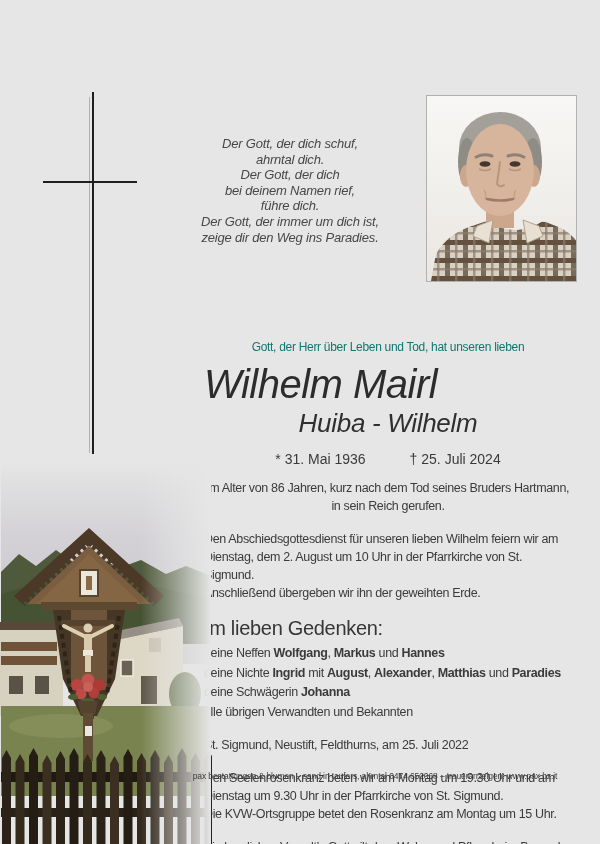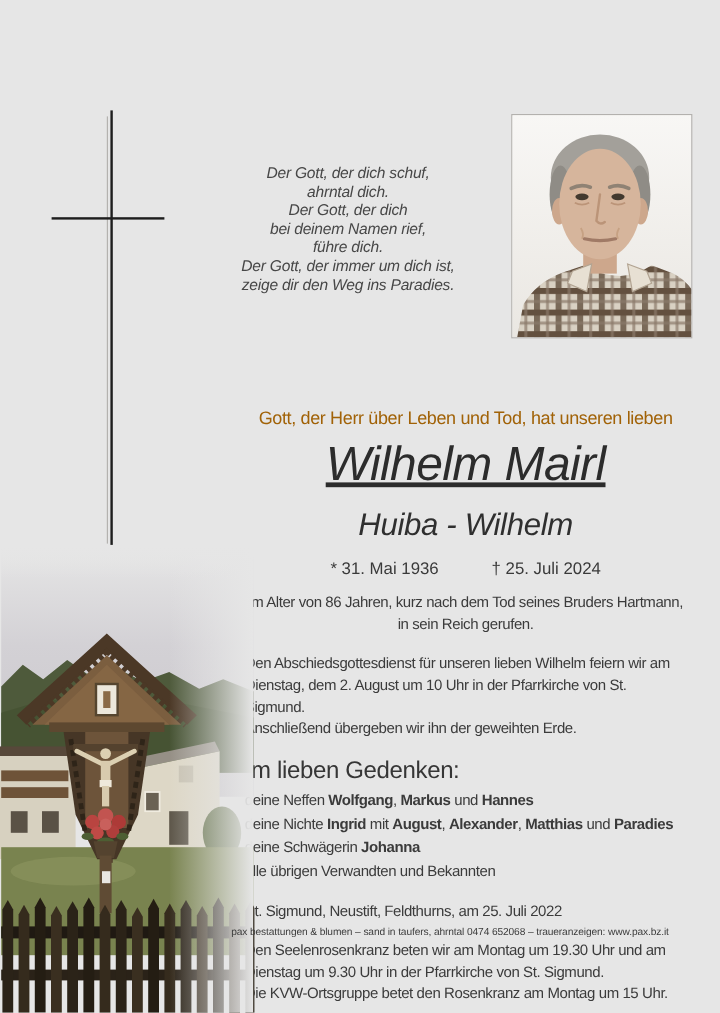--- a/index.html
+++ b/index.html
@@ -28,23 +28,23 @@
 
   
   .portrait{
     position:absolute;left:426px;top:95px;width:151px;height:187px;
     border:1px solid #b3b1ae;box-sizing:border-box;background:#f6f5f2;
   }
   .portrait svg{display:block;width:100%;height:100%;}
 
   
   .column{position:absolute;left:204px;top:340px;width:368px;}
-  .intro{font-size:15px;letter-spacing:-0.3px;text-align:center;color:#a16207;}
-  .name{margin-top:8px;font-size:40px;line-height:1.1;font-style:italic;text-align:center;color:#2c2c2c;letter-spacing:-0.5px;text-decoration:underline;}
-  .nickname{margin-top:13px;font-size:26px;font-style:italic;text-align:center;color:#2f2f2f;letter-spacing:-0.3px;}
+  .intro{font-size:12px;letter-spacing:-0.3px;text-align:center;color:#0f766e;}
+  .name{margin-top:8px;font-size:40px;line-height:1.1;font-style:italic;text-align:left;color:#2c2c2c;letter-spacing:-0.5px;}
+  .nickname{margin-top:2px;font-size:26px;font-style:italic;text-align:center;color:#2f2f2f;letter-spacing:-0.3px;}
   .dates{margin-top:12px;display:flex;justify-content:center;gap:44px;font-size:14px;color:#3a3a3a;text-align:center;}
   .body-txt{font-size:12.5px;line-height:18px;letter-spacing:-0.35px;white-space:pre-line;color:#3b3b3b;}
   .center{text-align:center;}
   .mt12{margin-top:12px;}
   .mt14{margin-top:14px;}
   .mt15{margin-top:15px;}
   .gedenken-heading{margin-top:15px;font-size:20px;letter-spacing:-0.3px;color:#363636;}
   .mem{margin-top:4px;}
   .mem-line{font-size:12.5px;line-height:19.5px;letter-spacing:-0.35px;}
   .mem-line .b{font-weight:bold;margin-top:32px;}

